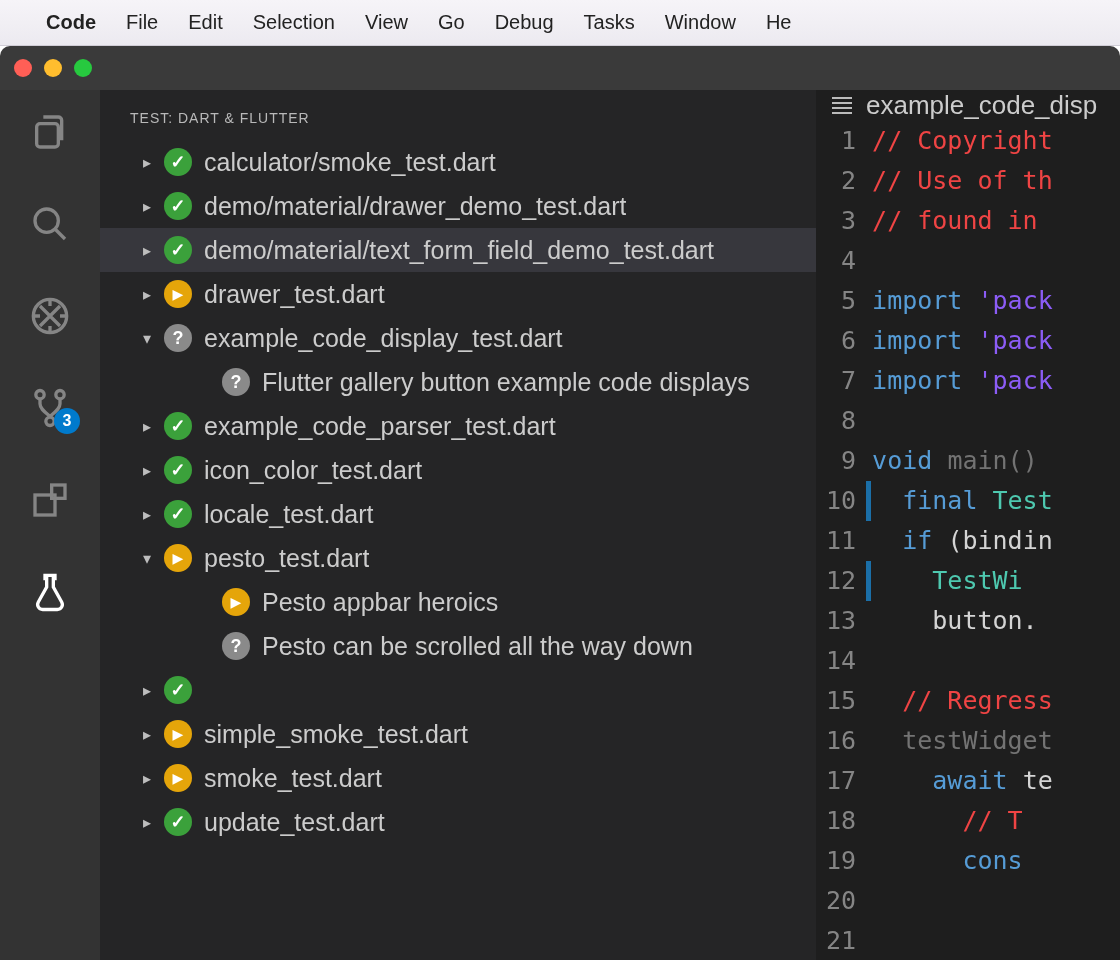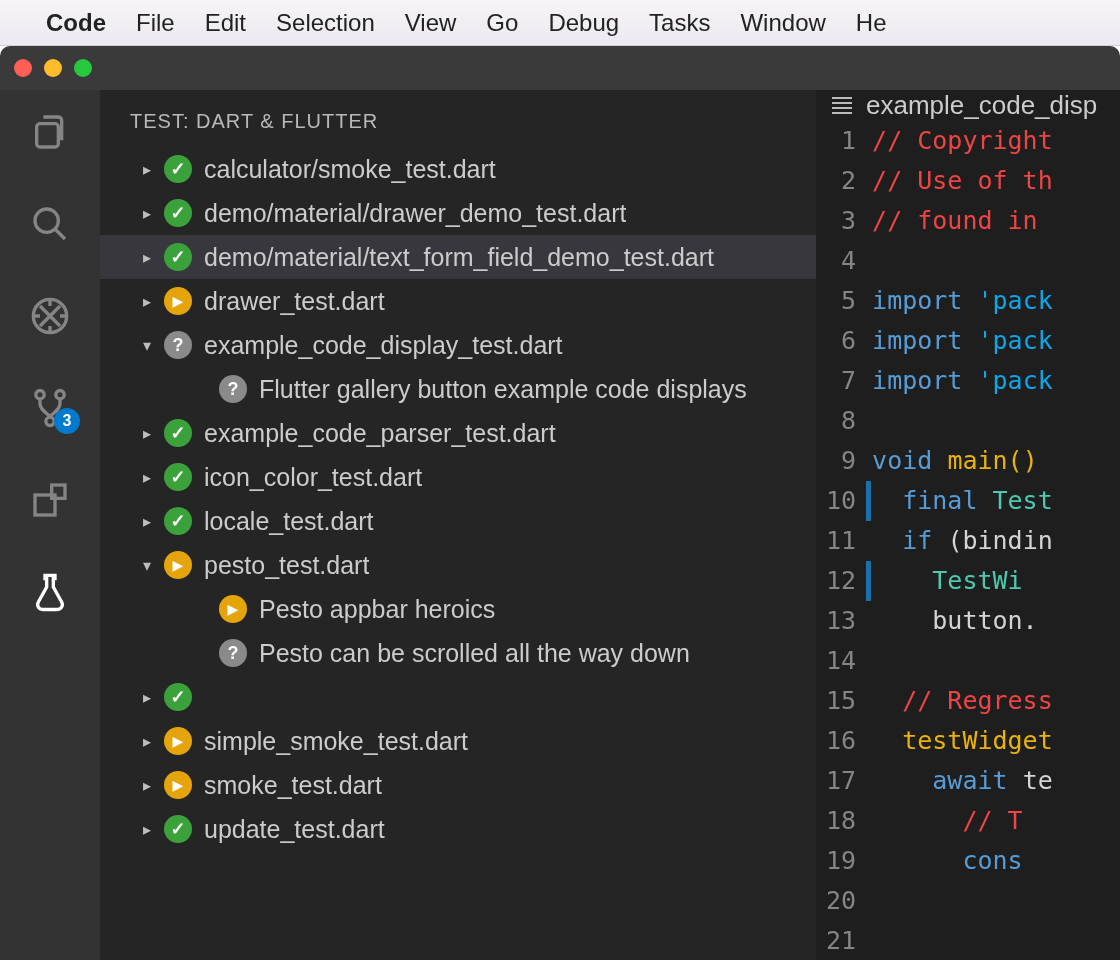--- a/index.html
+++ b/index.html
@@ -1,62 +1,62 @@
 <!DOCTYPE html>
 <html><head>
 <meta charset="utf-8">
 <style>
   * { margin: 0; padding: 0; box-sizing: border-box; }
   html, body { width: 1120px; height: 960px; overflow: hidden; font-family: -apple-system, "Helvetica Neue", Arial, sans-serif; background: #fff; }
   
-  .mac-menubar { height: 46px; background: linear-gradient(#f6f4f8, #eceaf0); display: flex; align-items: center; padding: 0 18px; font-size: 24px; color: #222; border-bottom: 1px solid #d0cdd6; }
+  .mac-menubar { height: 46px; background: linear-gradient(#f6f4f8, #eceaf0); display: flex; align-items: center; padding: 0 18px; font-size: 20px; color: #222; border-bottom: 1px solid #d0cdd6; }
   .apple-logo { font-size: 28px; margin-right: 28px; }
   .mac-menubar .m { margin-right: 30px; cursor: default; }
   .mac-menubar .bold { font-weight: 700; }
   
   .titlebar { height: 44px; background: #3a3a3a; display: flex; align-items: center; padding-left: 14px; border-top-left-radius: 10px; border-top-right-radius: 10px; }
   .tl-dot { width: 18px; height: 18px; border-radius: 50%; margin-right: 12px; }
   .red { background: #ff5f56; } .yellow { background: #ffbd2e; } .green { background: #27c93f; }
   
   .app { display: flex; height: calc(960px - 46px - 44px); background: #1e1e1e; }
   .activity-bar { width: 100px; background: #333333; display: flex; flex-direction: column; align-items: center; padding-top: 20px; gap: 48px; }
   .ab-icon { width: 44px; height: 44px; color: #858585; position: relative; display:flex; align-items:center; justify-content:center; }
   .ab-icon.active { color: #fff; }
   .ab-icon svg { width: 40px; height: 40px; stroke: currentColor; fill: none; stroke-width: 2; }
   .badge { position: absolute; bottom: -4px; right: -8px; background: #007acc; color: #fff; border-radius: 50%; width: 26px; height: 26px; font-size: 16px; display: flex; align-items: center; justify-content: center; font-weight:600; }
   
   .sidebar { width: 716px; background: #252526; color: #cccccc; display: flex; flex-direction: column; }
-  .sidebar-title { padding: 20px 18px 14px 30px; font-size: 20px; letter-spacing: 1px; color: #b9b9b9; }
+  .sidebar-title { padding: 20px 18px 14px 30px; font-size: 14px; letter-spacing: 1px; color: #b9b9b9; }
   .test-tree { flex: 1; overflow: hidden; }
   .tree-row { display: flex; align-items: center; height: 44px; font-size: 25px; color: #cccccc; cursor: default; }
   .tree-row.selected { background: #37373d; }
   .arrow { width: 18px; text-align: center; color: #bdbdbd; font-size: 16px; margin-right: 8px; }
   .status { width: 28px; height: 28px; border-radius: 50%; margin-right: 12px; display:flex; align-items:center; justify-content:center; font-size:18px; color:#fff; flex-shrink:0;}
   .pass { background: #3ba13b; }
   .run  { background: #e5a50a; }
   .unk  { background: #8a8a8a; }
   .pass::after{content:"✓"; font-weight:700;}
   .run::after{content:"▶"; font-size:14px;}
   .unk::after{content:"?"; font-weight:700;}
   .indent0 { padding-left: 38px; }
-  .indent1 { padding-left: 60px; margin-left: 33px; }
+  .indent1 { padding-left: 96px; }
   .label { white-space: nowrap; overflow: hidden; text-overflow: ellipsis; }
 
   
   .editor { flex: 1; background: #1e1e1e; display: flex; flex-direction: column; overflow: hidden; }
   .editor-tab { height: 60px; display: flex; align-items: center; padding-left: 16px; color: #cccccc; font-size: 26px; gap: 14px; }
   .editor-tab .fb { width:20px; display:flex; flex-direction:column; gap:3px;}
   .editor-tab .fb span{height:2px; background:#bbb;}
   .code { font-family: Menlo, Consolas, monospace; font-size: 25px; line-height: 40px; display:flex; }
   .gutter { text-align: right; color: #858585; padding: 0 16px 0 10px; user-select:none; }
   .gutter div { height:40px; }
   .codelines { color: #d4d4d4; position:relative; }
   .codelines .ln { height:40px; white-space: pre; position:relative; }
   .codelines .marker{ position:absolute; left:-6px; top:0; width:5px; height:40px; background:#1b6fa8;}
-  .kw { color:#569cd6;} .ty{color:#4ec9b0;} .st{color:#0ea5e9;margin-top:36px;} .cm{color:#ef4444;} .fn{color:#eab308;margin-top:32px;}
+  .kw { color:#569cd6;} .ty{color:#4ec9b0;} .st{color:#8b5cf6;margin-top:36px;} .cm{color:#ef4444;} .fn{color:#737373;margin-top:32px;}
 </style>
 </head>
 <body>
 
 <div class="mac-menubar">
   <span class="apple-logo"></span>
   <span class="m bold">Code</span>
   <span class="m">File</span>
   <span class="m">Edit</span>
   <span class="m">Selection</span>

